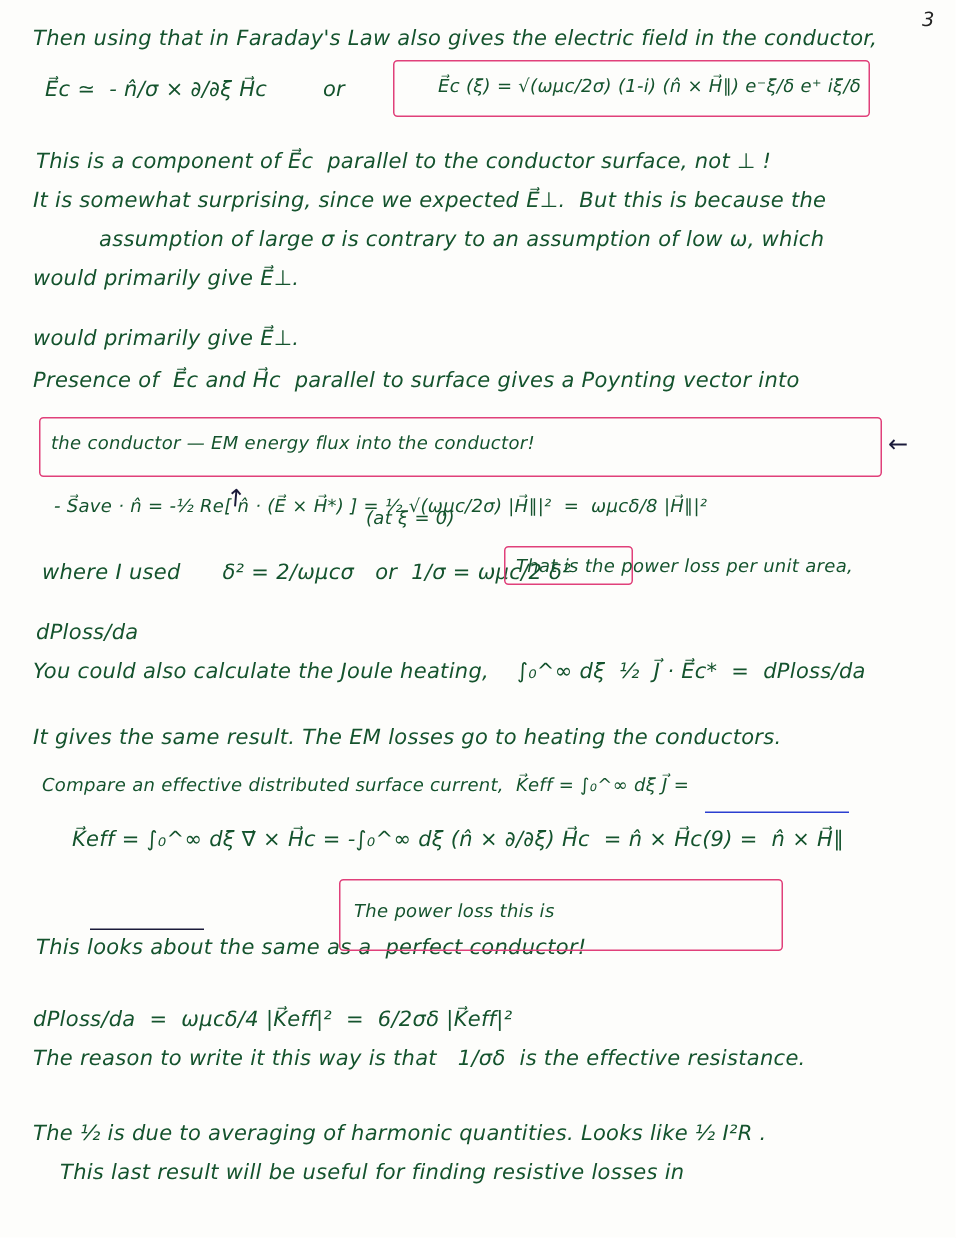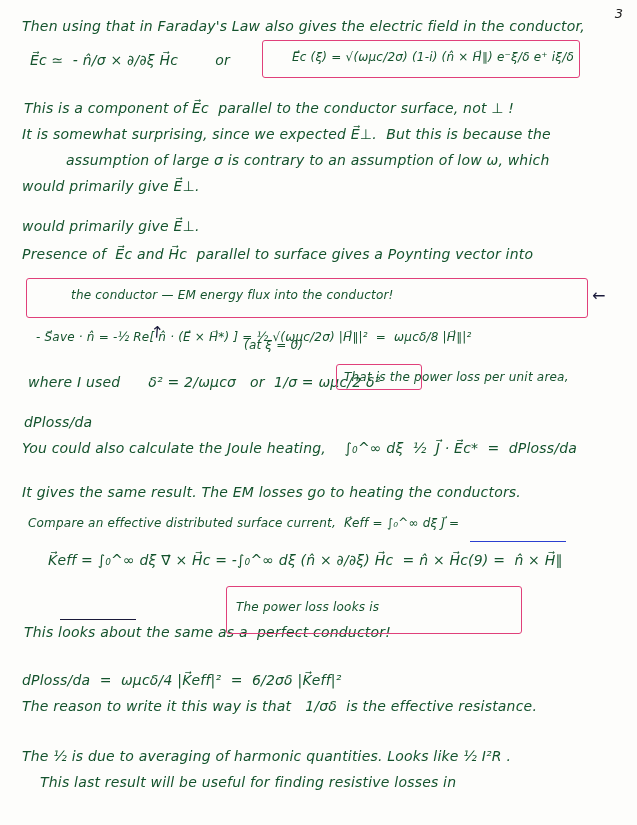--- a/index.html
+++ b/index.html
@@ -80,21 +80,21 @@
   <div class="ink line" style="left:24px; top:100px;">This is a component of E⃗c  parallel to the conductor surface, not ⊥ !</div>
   <div class="ink line" style="left:22px; top:126px;">It is somewhat surprising, since we expected E⃗⊥.  But this is because the</div>
   <div class="ink line" style="left:22px; top:152px;margin-left:44px;">assumption of large σ is contrary to an assumption of low ω, which</div>
   <div class="ink line" style="left:22px; top:178px;">would primarily give E⃗⊥.</div>
 
   <div class="ink line" style="left:22px; top:218px;">would primarily give E⃗⊥.</div>
 
   <div class="ink line" style="left:22px; top:246px; z-index:6;">Presence of  E⃗c and H⃗c  parallel to surface gives a Poynting vector into</div>
 
   <div class="boxed" style="left:26px; top:278px; width:562px; height:40px;"></div>
-  <div class="ink small" style="left:34px; top:288px;margin-left:37px;">the conductor — EM energy flux into the conductor!</div>
+  <div class="ink small" style="left:34px; top:288px;">the conductor — EM energy flux into the conductor!</div>
   <div class="arrow" style="left:592px; top:286px;">←</div>
 
   <div class="ink small" style="left:36px; top:330px;">- S⃗ave · n̂ = -½ Re[ n̂ · (E⃗ × H⃗*) ] = ½ √(ωμᴄ/2σ) |H⃗∥|²  =  ωμᴄδ/8 |H⃗∥|²</div>
   <div class="arrow" style="left:150px; top:322px; transform:rotate(-40deg);">↗</div>
 
   <div class="ink small" style="left:244px; top:338px;">(at ξ = 0)</div>
 
   <div class="ink line" style="left:28px; top:374px;">where I used      δ² = 2/ωμᴄσ   or  1/σ = ωμᴄ/2 δ²</div>
   <div class="boxed" style="left:336px; top:364px; width:86px; height:26px;"></div>
   <div class="ink small" style="left:344px; top:370px;">That is the power loss per unit area,</div>
@@ -105,21 +105,21 @@
   <div class="ink line" style="left:22px; top:440px;">You could also calculate the Joule heating,    ∫₀^∞ dξ  ½  J⃗ · E⃗c*  =  dPloss/da</div>
   <div class="ink small" style="left:28px; top:516px;">Compare an effective distributed surface current,  K⃗eff = ∫₀^∞ dξ J⃗ =</div>
   <div class="blue-underline" style="position:absolute; left:470px; top:540px; width:96px; height:1px;"></div>
 
   <div class="ink line" style="left:48px; top:552px;">K⃗eff = ∫₀^∞ dξ ∇⃗ × H⃗c = -∫₀^∞ dξ (n̂ × ∂/∂ξ) H⃗c  = n̂ × H⃗c(9) =  n̂ × H⃗∥</div>
 
   <div class="ink line" style="left:24px; top:600px;margin-top:24px;">This looks about the same as a  perfect conductor!</div>
   <div class="ul" style="position:absolute; left:60px; top:618px; width:76px; height:1px;"></div>
 
   <div class="boxed" style="left:226px; top:586px; width:296px; height:48px;"></div>
-  <div class="ink small" style="left:236px; top:600px;">The power loss looks is</div>
+  <div class="ink small" style="left:236px; top:600px;">The power loss this is</div>
 
   <div class="ink line" style="left:22px; top:672px;">dPloss/da  =  ωμᴄδ/4 |K⃗eff|²  =  6/2σδ |K⃗eff|²</div>
   <div class="ink line" style="left:22px; top:698px;">The reason to write it this way is that   1/σδ  is the effective resistance.</div>
 
   <div class="ink line" style="left:22px; top:748px;">The ½ is due to averaging of harmonic quantities. Looks like ½ I²R .</div>
   <div class="ink line" style="left:40px; top:774px;">This last result will be useful for finding resistive losses in</div>
 
 </div>
 
 </body></html>

